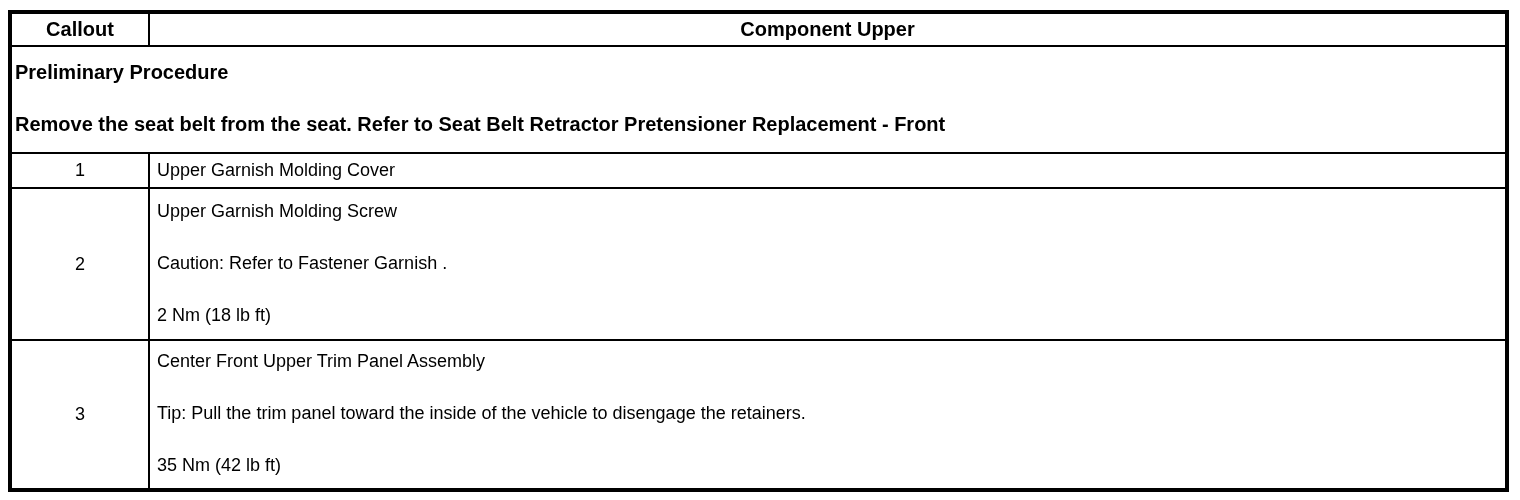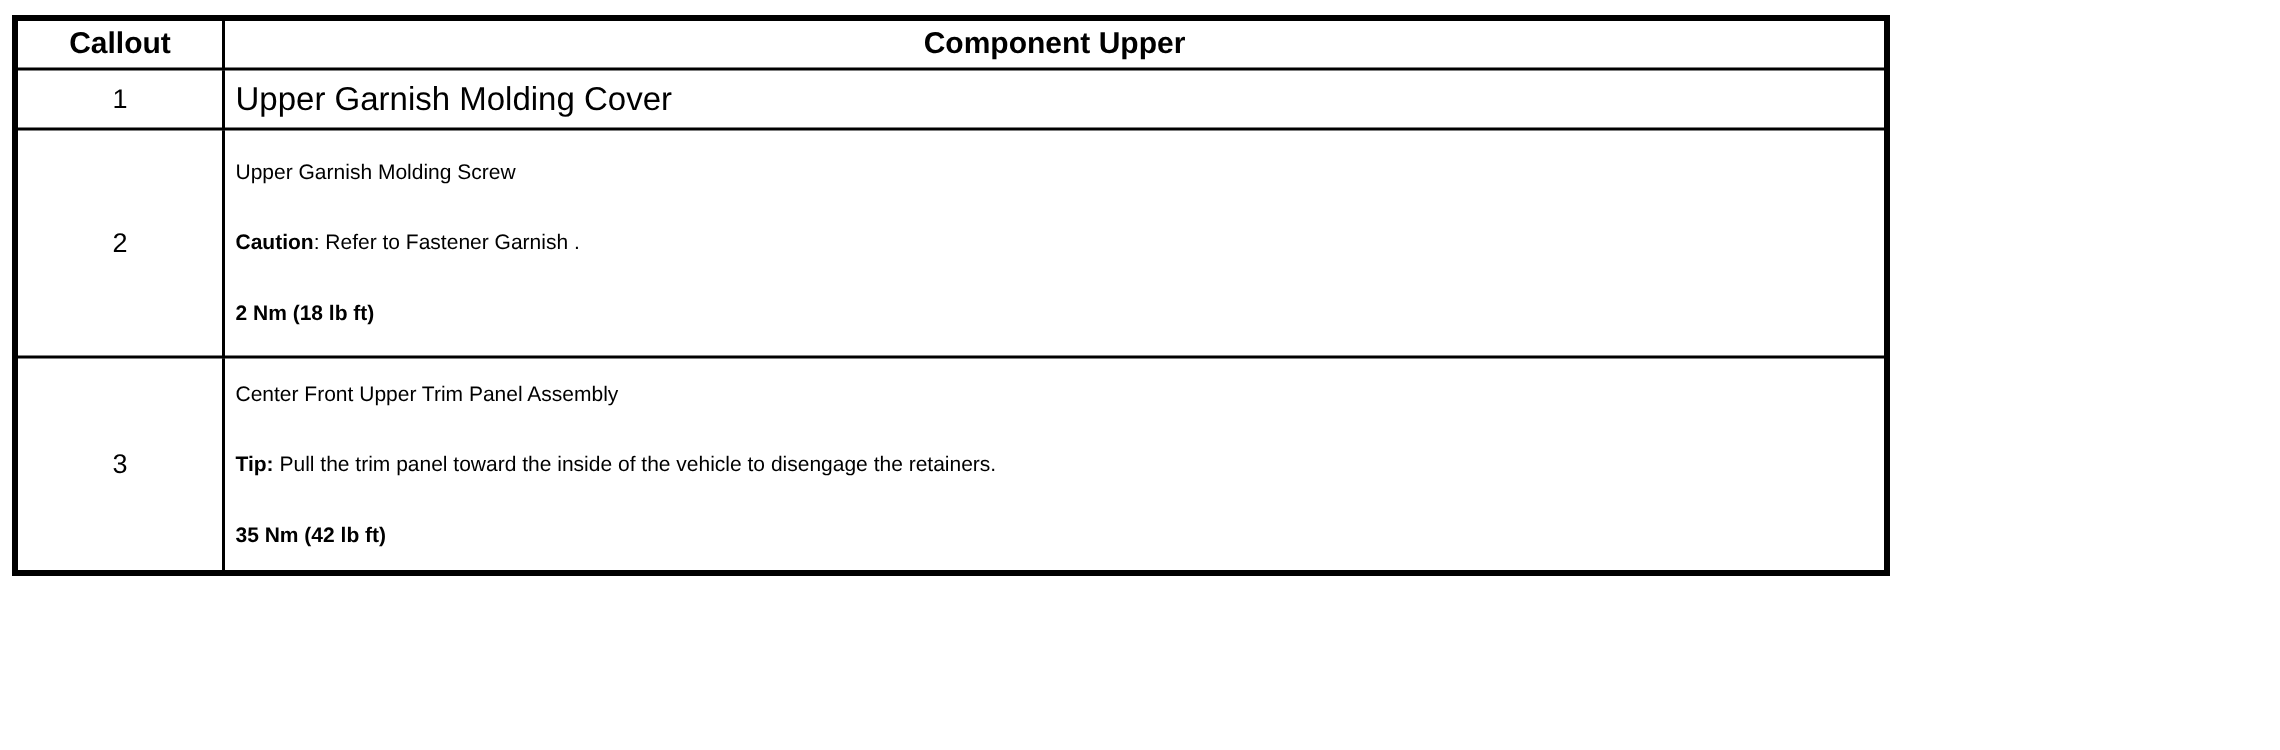--- a/index.html
+++ b/index.html
@@ -16,21 +16,21 @@
     -webkit-font-smoothing: antialiased;
   }
   .table-wrap {
     position: absolute;
     left: 8px;
     top: 10px;
   }
   table.callout-table {
     border-collapse: collapse;
     table-layout: fixed;
-    width: 1252px;
+    width: 1501px;
     border: 4px solid #000000;
   }
   table.callout-table th,
   table.callout-table td {
     border: 2px solid #000000;
     vertical-align: middle;
     overflow: hidden;
   }
   col.col-callout { width: 139px; }
   th.hdr {
@@ -48,55 +48,61 @@
   }
   .prelim-instruction {
     margin-top: 29px;
   }
   td.callout-cell {
     text-align: center;
     font-size: 18px;
     padding: 0;
   }
   td.name-cell {
-    font-size: 22px;
+    font-size: 18px;
     padding: 6px 8px 6px 7px;
   }
   td.multi-cell {
-    font-size: 14px;
+    font-size: 18px;
     vertical-align: top;
     padding: 10px 8px 12px 7px;
     margin-top: 20px;
   }
   .line {
     margin: 0 0 31px 0;
   }
   .line:last-child {
     margin-bottom: 0;
   }
-  .bold { font-weight: bold; }
+  .bold { font-weight: normal; }
   tr.row-single { height: 35px; }
   tr.row-tall-2 { height: 152px; }
   tr.row-tall-3 { height: 144px; }
 </style>
 </head>
 <body>
 
 <div class="table-wrap">
   <table class="callout-table">
     <colgroup>
       <col class="col-callout">
       <col>
     </colgroup>
     <tbody>
       <tr>
         <th class="hdr">Callout</th>
         <th class="hdr">Component Upper</th>
       </tr>
 
+      <tr>
+        <td class="prelim-cell" colspan="2">
+          <div class="prelim-title">Preliminary Procedure</div>
+          <div class="prelim-instruction">Remove the seat belt from the seat. Refer to Seat Belt Retractor Pretensioner Replacement - Front</div>
+        </td>
+      </tr>
 
       <tr class="row-single">
         <td class="callout-cell">1</td>
         <td class="name-cell">Upper Garnish Molding Cover</td>
       </tr>
 
       <tr class="row-tall-2">
         <td class="callout-cell">2</td>
         <td class="multi-cell">
           <div class="line">Upper Garnish Molding Screw</div>

